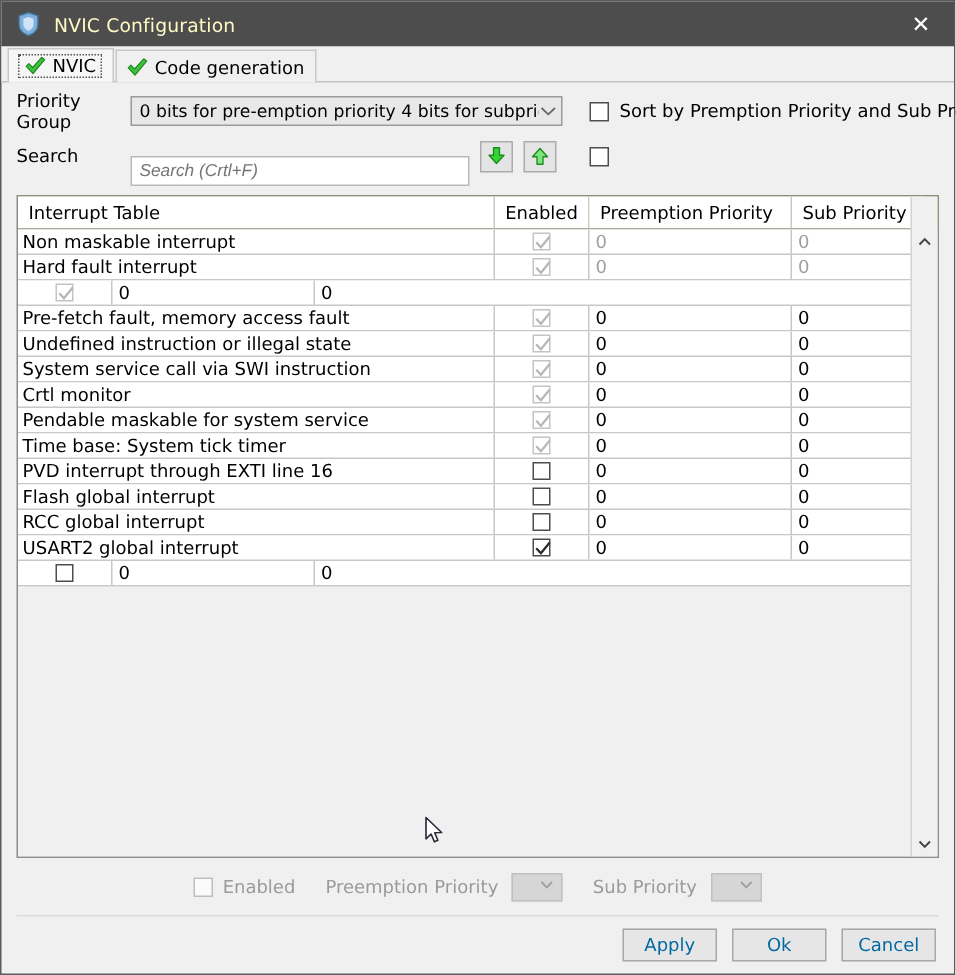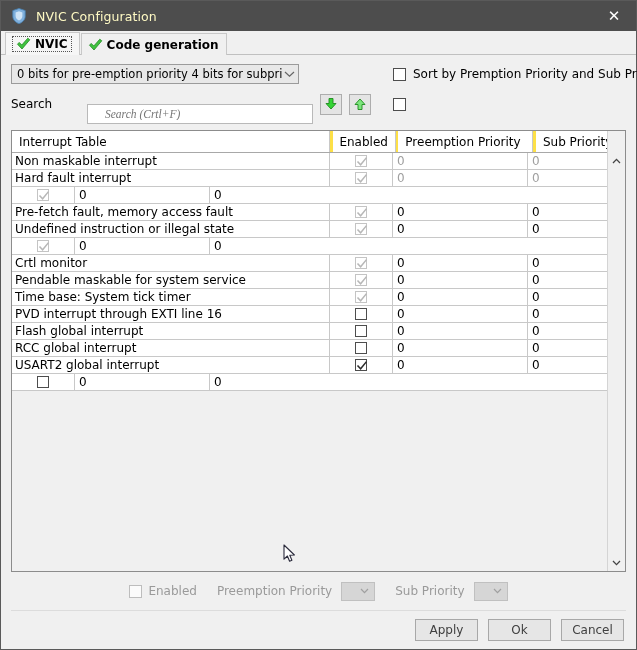--- a/index.html
+++ b/index.html
@@ -89,21 +89,20 @@
     align-items: center;
     padding: 0 7px 0 6px;
     box-sizing: border-box;
     font-size: 12px;
     background: #f0f0f0;
     border: 1px solid #c8c8c8;
     border-bottom: none;
     margin-right: 1px;
     position: relative;
     z-index: 2;
-    font-weight: bold;
   }
   .tab.active {
     background: #f6f6f6;
     height: 23px;
   }
   .tab.active .tab-inner {
     border: 1px dotted #555;
     padding: 0 3px;
     display: flex;
     align-items: center;
@@ -147,25 +146,25 @@
     width: 13px; height: 13px; flex: 0 0 auto;
     display: flex; align-items: center; justify-content: center;
     color: #555; font-size: 9px;
   }
   .search-input {
     width: 226px;
     height: 20px;
     box-sizing: border-box;
     border: 1px solid #b9b9b9;
     background: #ffffff;
-    font-family: Liberation Serif, serif;
+    font-family: Liberation Sans, sans-serif;
     font-size: 11.5px;
     font-style: italic;
     color: #8a8a8a;
-    padding: 0 17px;
+    padding: 0 5px;
     outline: none;
     margin-top: 19px;
   }
   .arrow-btn {
     width: 22px;
     height: 21px;
     box-sizing: border-box;
     border: 1px solid #adadad;
     background: #e4e4e4;
     margin-left: 7px;
@@ -208,21 +207,20 @@
     display: flex;
     flex-direction: column;
     overflow: hidden;
   }
   .thead {
     display: flex;
     height: 21px;
     background: #fde047;
     border-bottom: 1px solid #a8a8a8;
     flex: 0 0 auto;
-    justify-content: space-between;
   }
   .th {
     box-sizing: border-box;
     display: flex;
     align-items: center;
     padding-left: 7px;
     font-size: 12px;
     border-right: 1px solid #c8c8c8;
     background: #ffffff;
     white-space: nowrap;
@@ -331,21 +329,21 @@
     gap: 10px;
   }
   .btn {
     width: 63px;
     height: 22px;
     box-sizing: border-box;
     border: 1px solid #a8a8a8;
     background: #e6e6e6;
     font-family: "DejaVu Sans", "Liberation Sans", sans-serif;
     font-size: 12px;
-    color: #404040;
+    color: #0369a1;
     display: flex;
     align-items: center;
     justify-content: center;
     padding: 0;
   }
 
   
   .cursor {
     position: absolute;
     left: 282px;
@@ -391,20 +389,21 @@
           </svg>
         </span>
         <span class="tab-label">Code generation</span>
       </span>
     </div>
   </div>
 
   <div class="form-area">
 
     <div class="form-row">
+      <span class="form-label">Priority Group</span>
       <div class="combo priority-group">
         <span class="combo-text">0 bits for pre-emption priority 4 bits for subpriority</span>
         <span class="chev">
           <svg width="11" height="8" viewBox="0 0 11 8">
               <path d="M1 2 L5.5 6.2 L10 2" fill="none" stroke="#666" stroke-width="1.2"></path>
             </svg>
         </span>
       </div>
     </div>
 
@@ -499,20 +498,21 @@
             <span class="rowcheck disabled">
               <svg width="12" height="12" viewBox="0 0 12 12">
                 <path d="M2 6.1 L4.6 8.8 L10 2.2" fill="none" stroke="#b7b7b7" stroke-width="1.5" stroke-linecap="square"></path>
               </svg>
             </span>
           </div>
           <div class="td c2">0</div>
           <div class="td c3">0</div>
         </div>
         <div class="trow">
+          <div class="td c0">System service call via SWI instruction</div>
           <div class="td c1">
             <span class="rowcheck disabled">
               <svg width="12" height="12" viewBox="0 0 12 12">
                 <path d="M2 6.1 L4.6 8.8 L10 2.2" fill="none" stroke="#b7b7b7" stroke-width="1.5" stroke-linecap="square"></path>
               </svg>
             </span>
           </div>
           <div class="td c2">0</div>
           <div class="td c3">0</div>
         </div>

